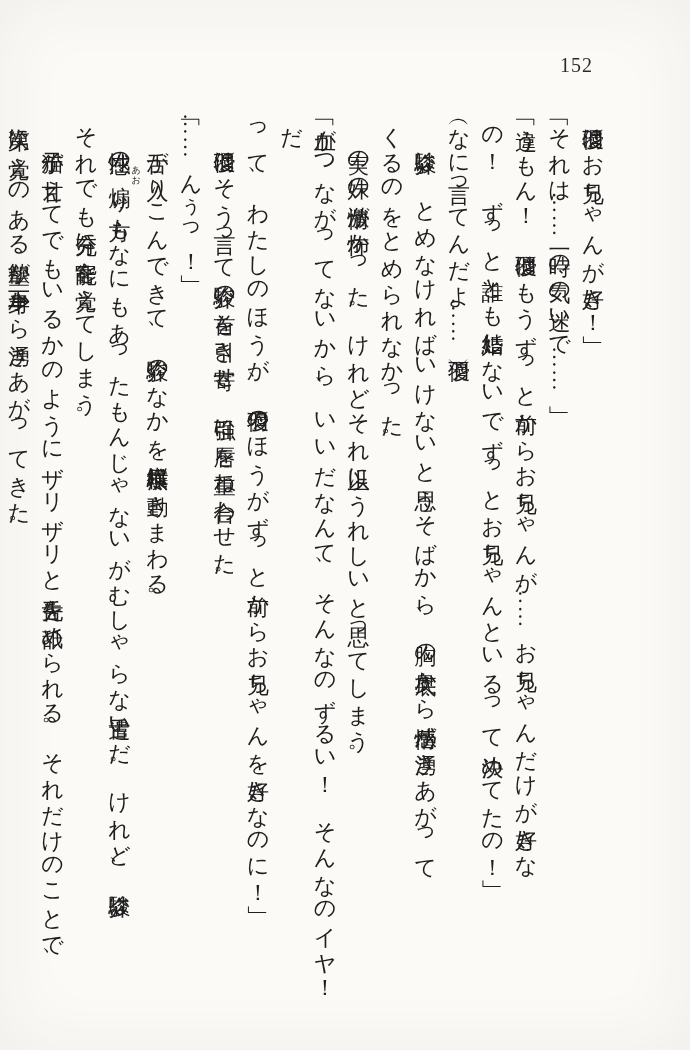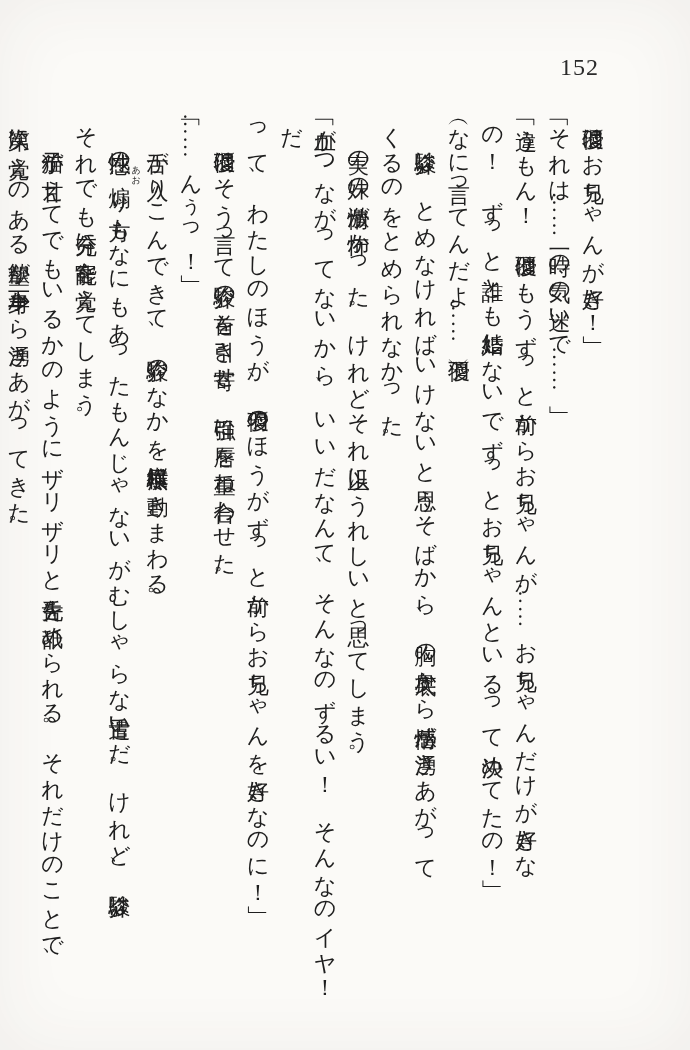--- a/index.html
+++ b/index.html
@@ -15,21 +15,21 @@
     background: #fbfaf7;
     box-shadow: inset 0 0 70px rgba(60,55,45,0.06);
     overflow: hidden;
     font-family: "Liberation Serif", "DejaVu Serif", serif;
     color: #1e1e1e;
   }
   .page-number {
     position: absolute;
     top: 54px;
     left: 560px;
-    font-size: 24px;
+    font-size: 20px;
     letter-spacing: 1px;
     color: #2a2a2a;
   }
   .text-block {
     position: absolute;
     top: 112px;
     right: 80px;
     height: 905px;
     writing-mode: vertical-rl;
     text-orientation: mixed;

